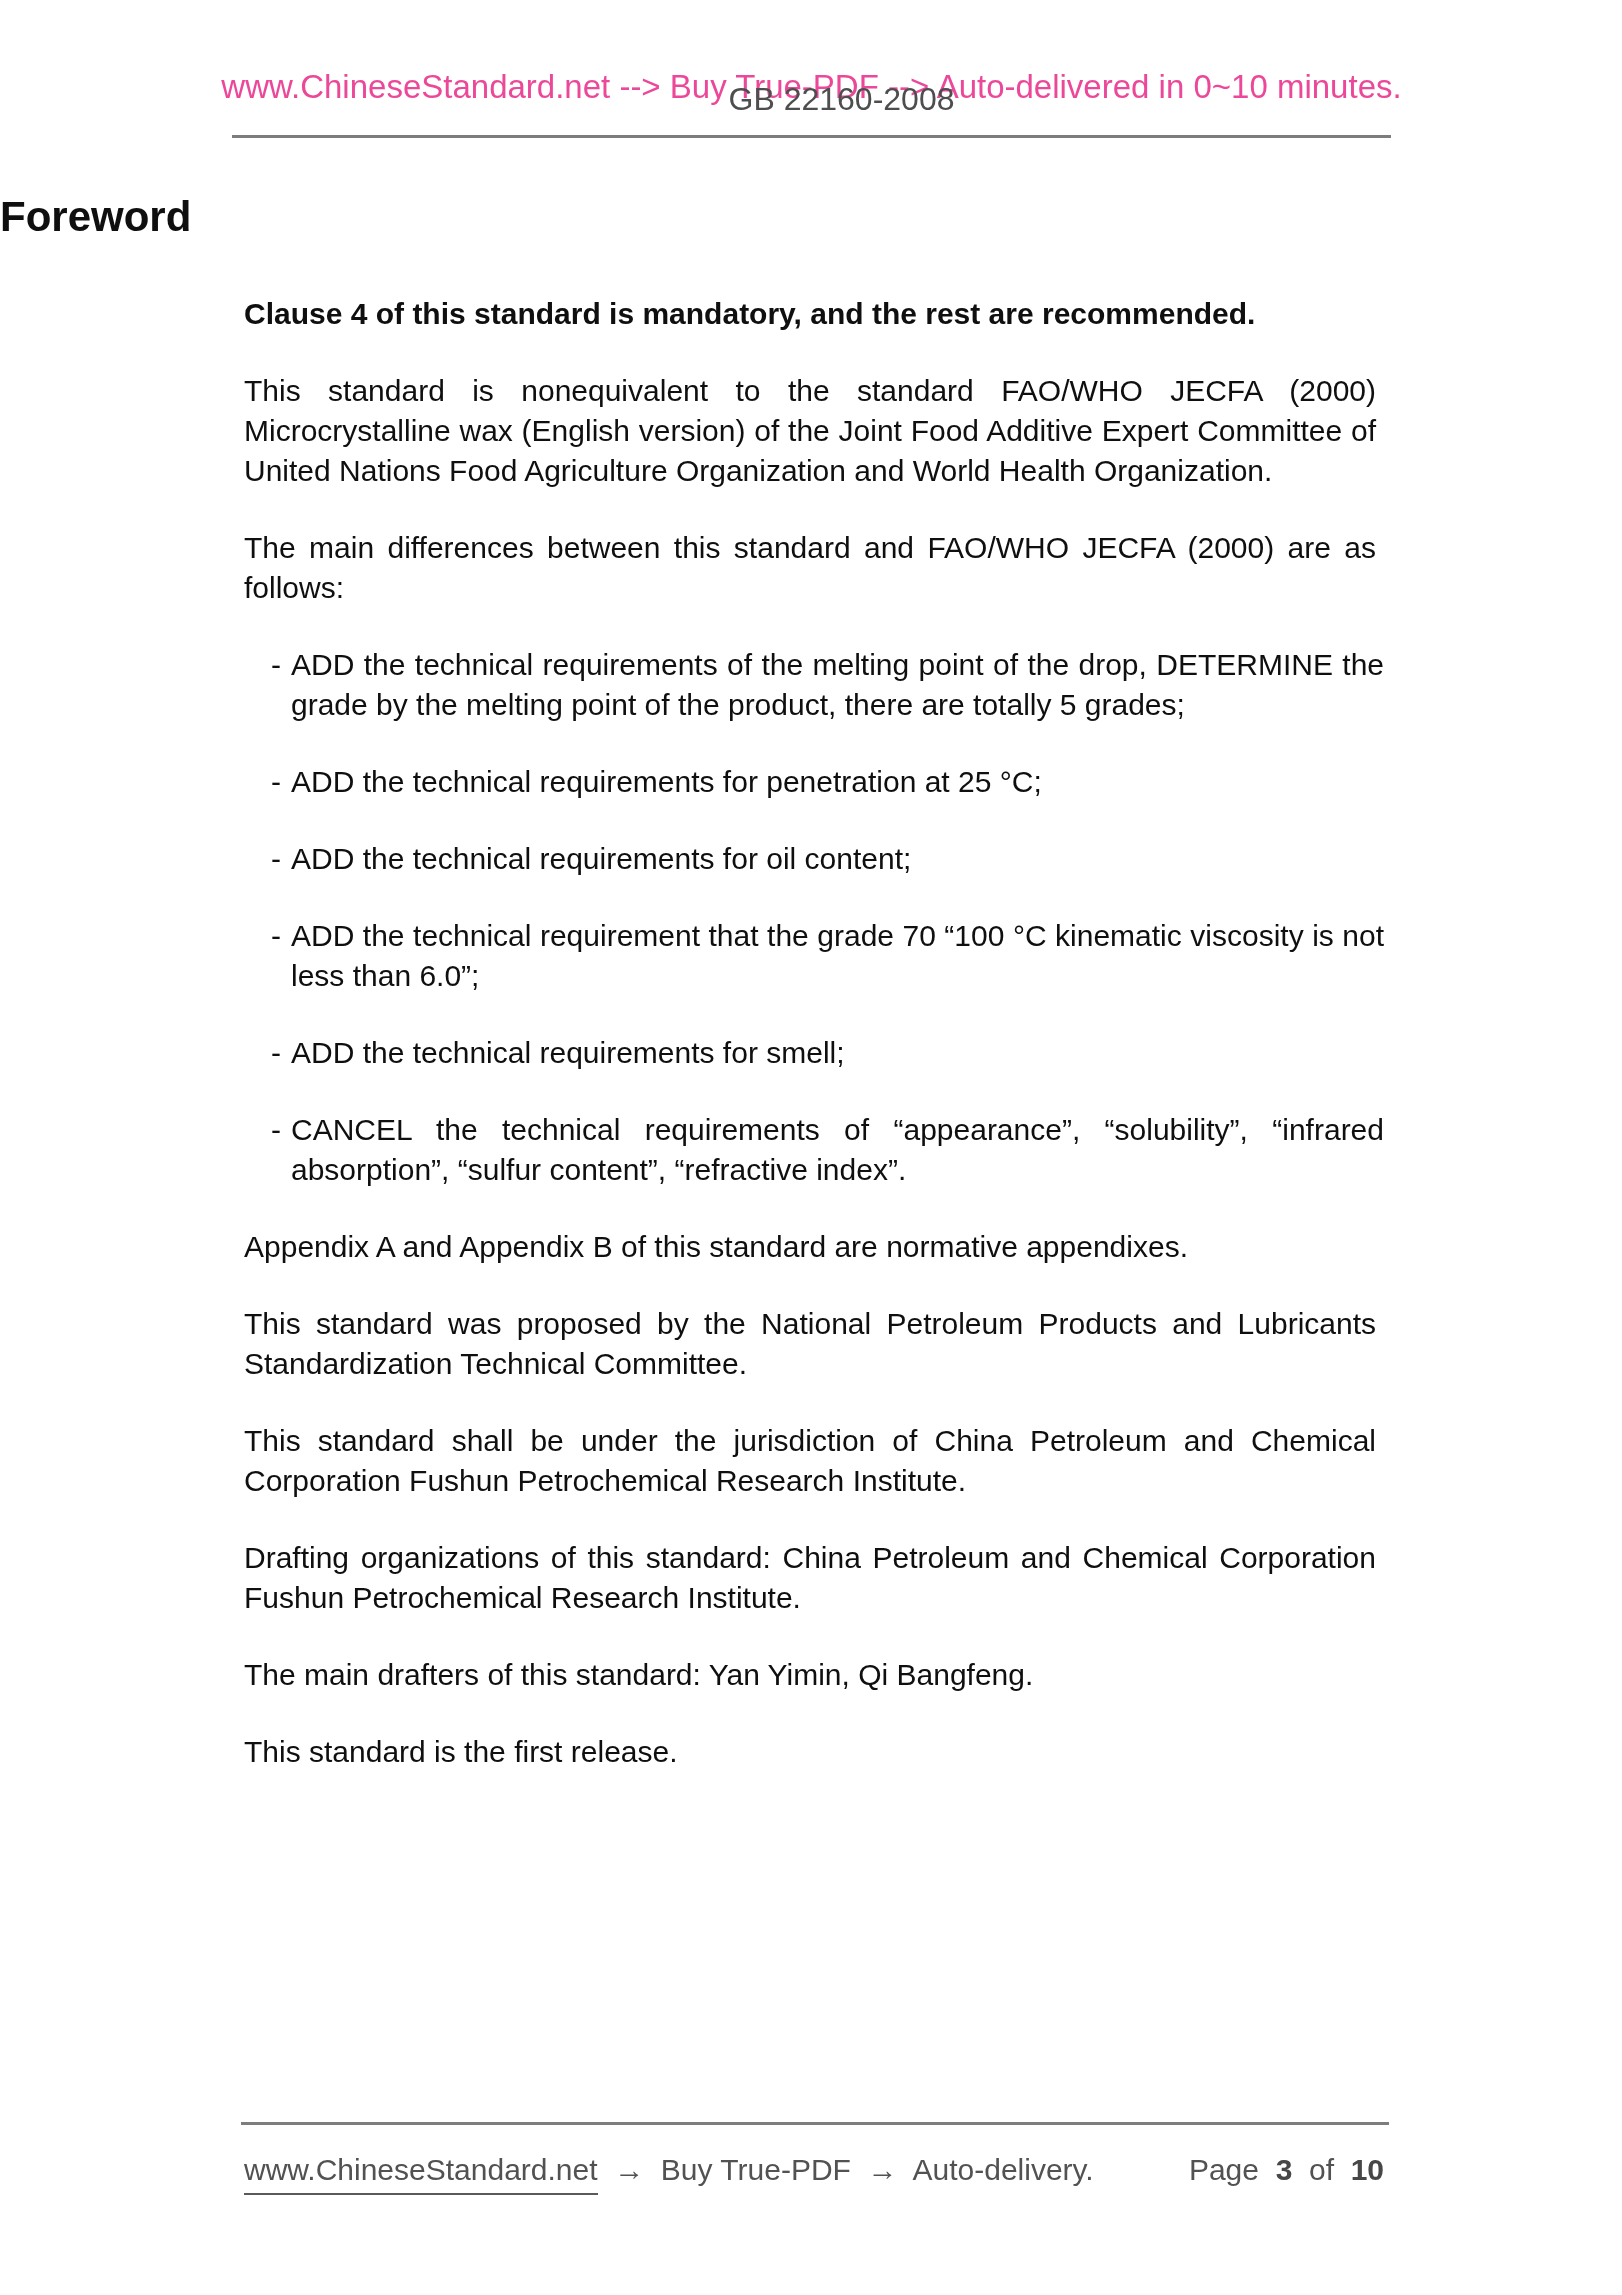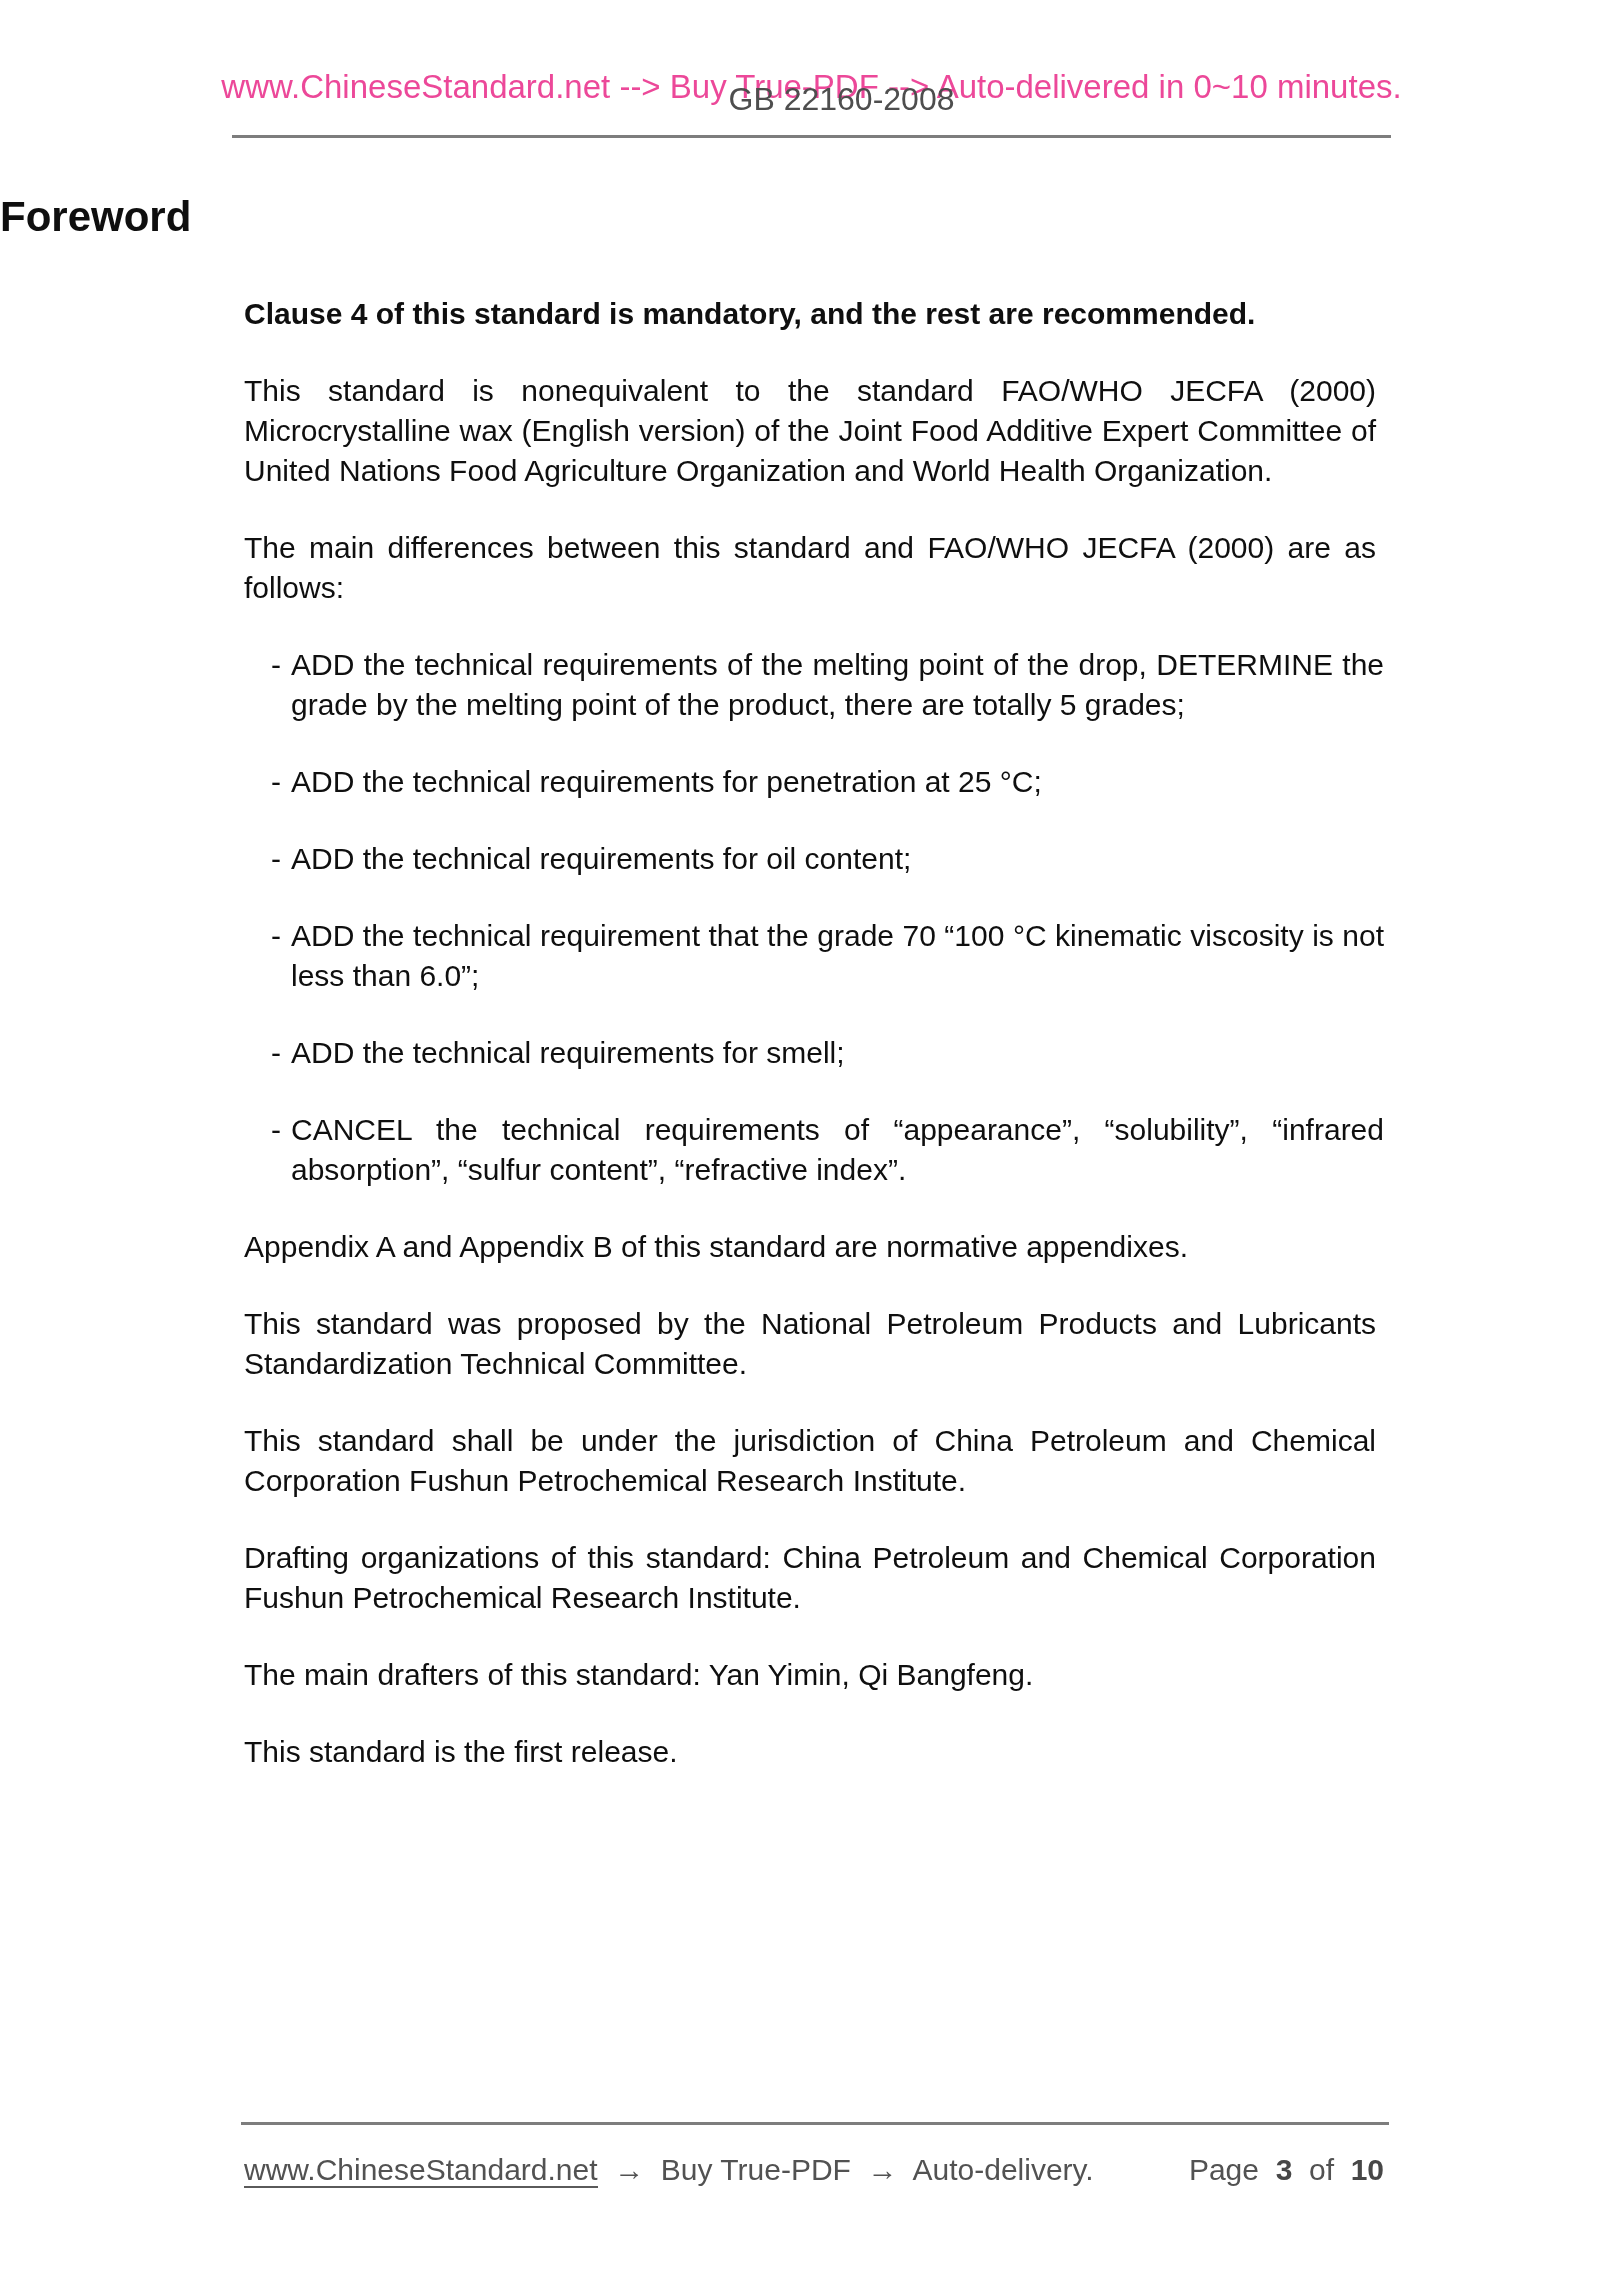--- a/index.html
+++ b/index.html
@@ -85,21 +85,21 @@
     font-size: 30px;
     line-height: 40px;
     color: #525252;
     display: flex;
     justify-content: space-between;
     align-items: baseline;
     white-space: nowrap;
   }
   .f-left .site {
     border-bottom: 2.5px solid #5a5a5a;
-    padding-bottom: 0;
+    padding-bottom: 7px;
   }
   .f-left .arrow { margin: 0 8.3px; }
   .pageinfo span { margin-left: 8.3px; }
   .pageinfo .num { font-weight: bold; color: #474747; }
 </style>
 </head>
 <body>
 
 <div class="page">
 

